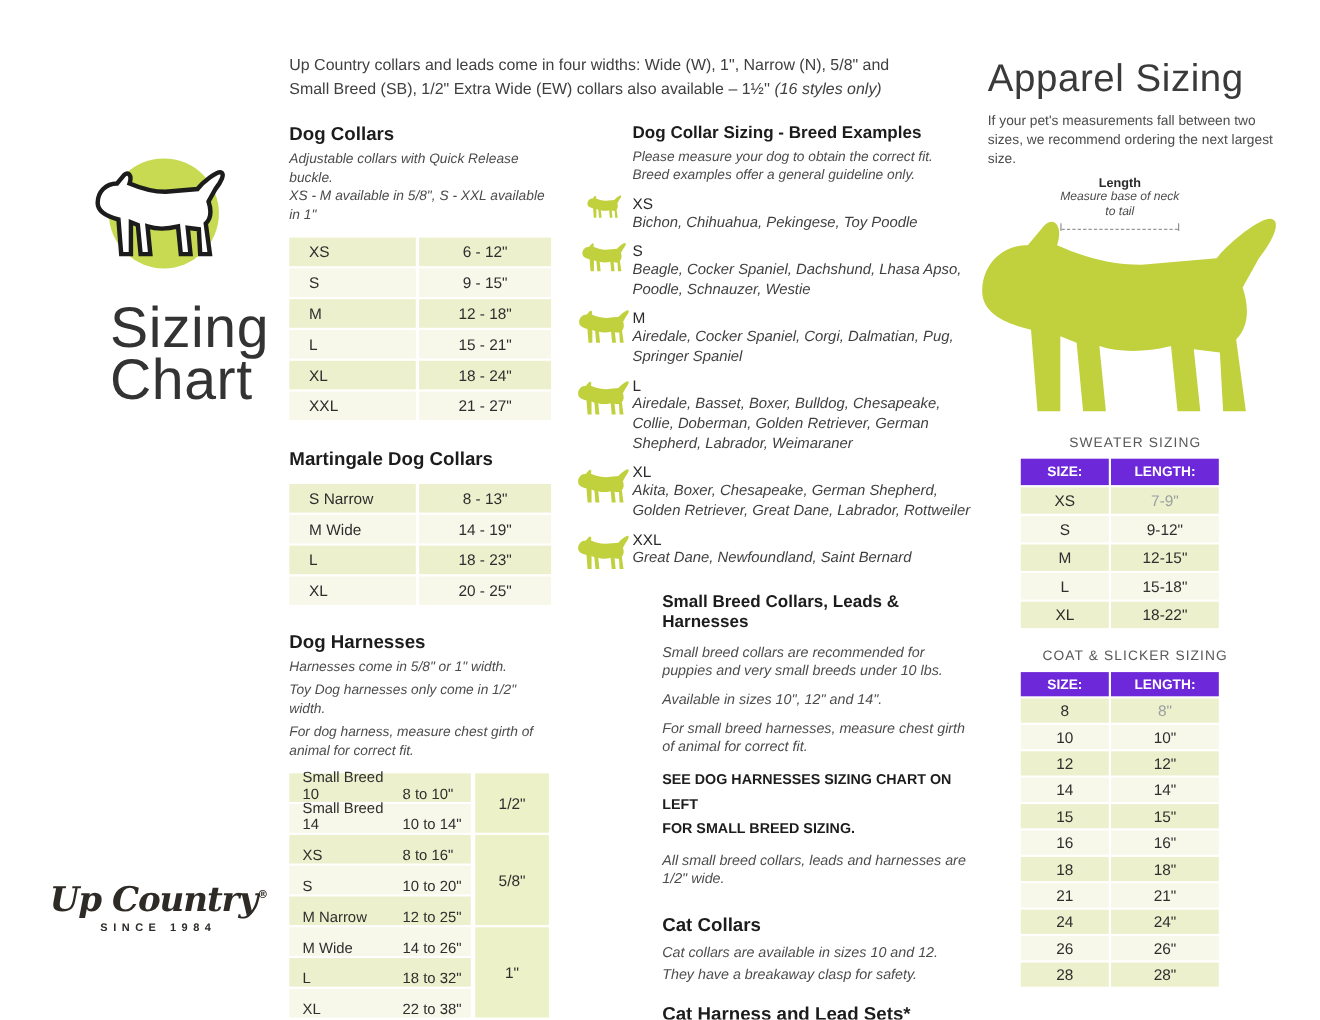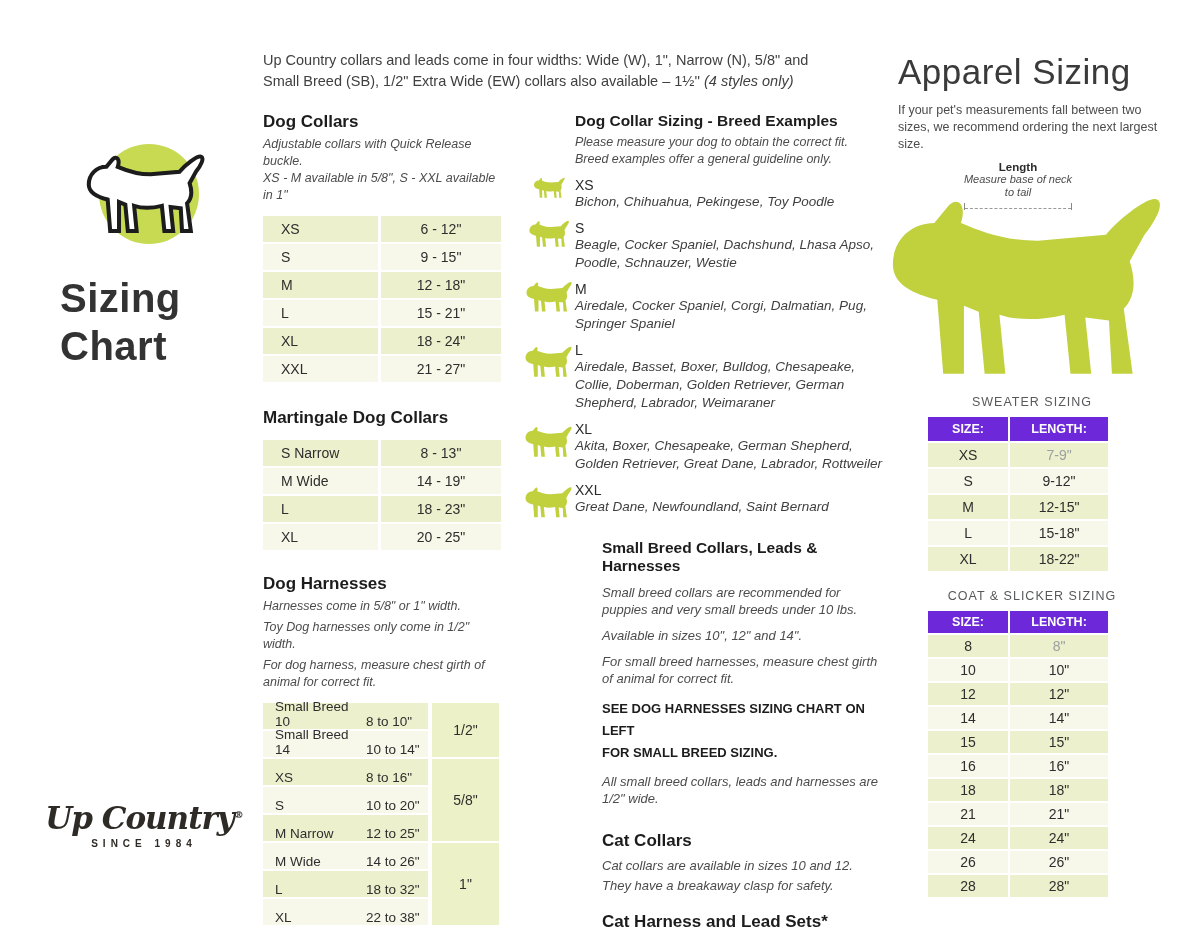--- a/index.html
+++ b/index.html
@@ -9,21 +9,21 @@
 
   
   .intro { position:absolute; left:263px; top:50px; width:580px; font-size:14.5px; line-height:21px; color:#404040; }
   .intro .it { font-style:italic; }
 
   
   .left-rail { position:absolute; left:40px; top:140px; width:215px; }
   .logo-circle { position:relative; width:110px; height:110px; margin-left:45px; }
   .logo-circle .circle { position:absolute; left:14px; top:4px; width:100px; height:100px; border-radius:50%; background:#c8da52; }
   .logo-circle svg { position:absolute; left:0; top:14px; }
-  .sizing-title { margin:24px 0 0 20px; font-size:40px; line-height:48px; font-weight:700; color:#333; letter-spacing:0.5px; }
+  .sizing-title { margin:24px 0 0 60px; font-size:52px; line-height:48px; font-weight:400; color:#333; letter-spacing:0.5px; }
   .brand-logo { position:absolute; left:44px; top:800px; width:200px; text-align:center; color:#2e2a26; }
   .brand-script { font-family:"DejaVu Serif", serif; font-style:italic; font-weight:bold; font-size:31px; letter-spacing:-1px; white-space:nowrap; }
   .brand-script sup { font-size:10px; }
   .brand-tagline { margin-top:2px; font-size:10px; font-weight:bold; letter-spacing:5px; }
 
   
   .sec-title { font-size:17px; font-weight:bold; color:#1c1c1c; }
   .sec-title-sm { font-size:15.5px; font-weight:bold; color:#1c1c1c; }
   .note { font-size:12.5px; font-style:italic; color:#4c4c4c; line-height:17px; }
   .t-row { display:flex; gap:3px; margin-bottom:2px; }
@@ -92,21 +92,21 @@
 <svg width="0" height="0" style="position:absolute" aria-hidden="true">
   <defs>
     <path id="dog-shape" d="M3,24 C3,16 9,10 17,10 L22,4 C25,1 28,4 26,10 C33,13 41,16 52,16 L75,14 C79,9 89,1 92,2 C95,3 92,9 88,14 L83,23 C85,29 85,35 81,39 L84,61 L77,61 L76,43 L68,42 L70,61 L63,61 L61,41 C53,43 45,43 39,41 L41,61 L34,61 L32,40 L27,38 L27,61 L20,61 L18,36 C10,34 3,31 3,24 Z"></path>
   </defs>
 </svg>
 
 <div class="canvas">
 
   <div class="intro">
     <div>Up Country collars and leads come in four widths: Wide (W), 1", Narrow (N), 5/8" and</div>
-    <div><span>Small Breed (SB), 1/2" Extra Wide (EW) collars also available – 1½'' </span><span class="it">(4 styles only)</span></div>
+    <div><span>Small Breed (SB), 1/2" Extra Wide (EW) collars also available – 1½'' </span><span class="it">(16 styles only)</span></div>
   </div>
 
   <div class="left-rail">
     <div class="logo-circle">
       <div class="circle"></div>
       <svg width="126" height="81" viewBox="0 0 100 64">
         <use href="#dog-shape" fill="#ffffff" stroke="#1c1c1c" stroke-width="3.2"></use>
       </svg>
     </div>
     <div class="sizing-title">

